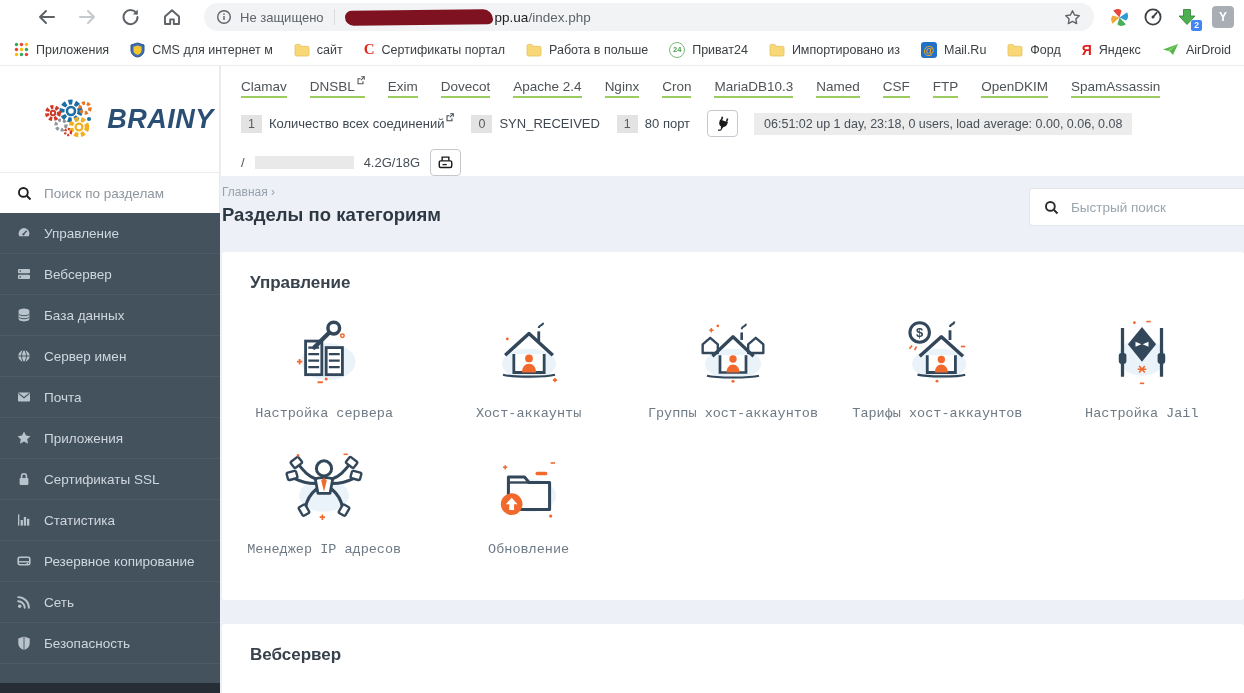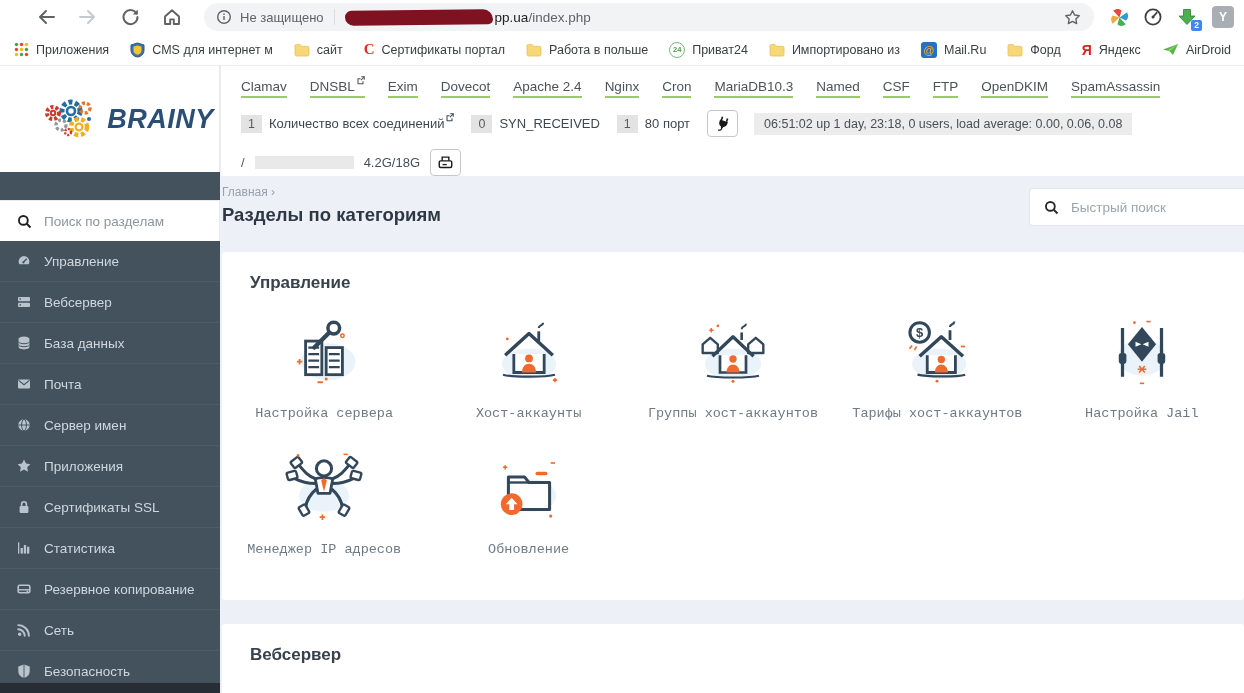--- a/index.html
+++ b/index.html
@@ -30,21 +30,21 @@
   .glyph-c{color:#e02b20;font-weight:bold;font-size:15px;font-family:"Liberation Serif",serif;}
   .glyph-ya{color:#e01e1e;font-weight:bold;font-size:14px;}
   .badge24{width:16px;height:16px;border:1.4px solid #79b97c;border-radius:50%;color:#4d9b52;font-size:7.5px;font-weight:bold;display:flex;align-items:center;justify-content:center;box-sizing:border-box;}
   .mailru{width:16px;height:16px;border-radius:3px;background:#2271c6;color:#f9a825;font-size:11px;font-weight:bold;display:flex;align-items:center;justify-content:center;}
   .bm-ovf{font-size:15px;color:#5f6368;margin-right:10px;cursor:pointer;flex:none;}
   
   .app{position:absolute;top:66px;left:0;right:0;bottom:0;}
   .sidebar{position:absolute;top:0;left:0;width:220px;bottom:0;background:#44525e;}
   .logo-box{height:106px;background:#fff;display:flex;align-items:center;justify-content:center;border-right:1px solid #e9e9e9;box-sizing:border-box;padding-left:36px;}
   .brand-text{font-size:27px;font-weight:bold;font-style:italic;color:#2b4f74;letter-spacing:.5px;margin-left:4px;}
-  .side-search{height:41px;background:#fff;border-top:1px solid #ececec;border-right:1px solid #e9e9e9;display:flex;align-items:center;padding-left:17px;box-sizing:border-box;margin-top:28px;}
+  .side-search{height:41px;background:#fff;border-top:1px solid #ececec;border-right:1px solid #e9e9e9;display:flex;align-items:center;padding-left:17px;box-sizing:border-box;}
   .side-search input{border:none;outline:none;font-size:13.5px;color:#333;margin-left:10px;width:160px;font-family:inherit;background:transparent;}
   .side-search input::placeholder{color:#8d959d;}
   .menu-item{height:40px;display:flex;align-items:center;padding-left:16px;border-bottom:1px solid #4d5b67;cursor:pointer;color:#b9c3cc;}
   .menu-item .mi-label{font-size:13.5px;color:#cfd7de;margin-left:12px;}
   .side-footer{position:absolute;left:0;bottom:0;width:100%;height:10px;background:#262d35;}
   
   .hdr{position:absolute;top:0;left:220px;right:0;height:110px;background:#fff;border-left:1px solid #eee;box-sizing:border-box;padding:13px 0 0 20px;}
   .links-row{display:flex;align-items:flex-start;flex-wrap:nowrap;}
   .toplink{font-size:13.5px;color:#4e5357;text-decoration:none;border-bottom:2px solid #9ccb62;padding-bottom:2px;margin-right:23px;white-space:nowrap;cursor:pointer;display:inline-flex;align-items:flex-start;}
   .extlink-ic{margin-left:1px;margin-top:-3px;}
@@ -285,35 +285,35 @@
             <ellipse cx="8" cy="3.8" rx="5.4" ry="2.2"></ellipse>
             <path d="M2.6 3.8v8.3c0 1.3 2.4 2.3 5.4 2.3s5.4-1 5.4-2.3V3.8z"></path>
             <path d="M2.6 7c.6 1 2.9 1.7 5.4 1.7S12.8 8 13.4 7M2.6 10c.6 1 2.9 1.7 5.4 1.7s4.8-.7 5.4-1.7" stroke="#44525e" stroke-width="1" fill="none"></path>
           </svg>
         </span>
       <span class="mi-label">База данных</span>
     </div>
     <div class="menu-item">
       <span>
           <svg width="16" height="16" viewBox="0 0 16 16" fill="currentColor">
-            <rect x="2" y="3.6" width="12" height="8.8" rx="1"></rect>
-            <path d="M2.6 4.4 8 8.7l5.4-4.3" stroke="#44525e" stroke-width="1.2" fill="none"></path>
-          </svg>
-        </span>
-      <span class="mi-label">Почта</span>
-    </div>
-    <div class="menu-item">
-      <span>
-          <svg width="16" height="16" viewBox="0 0 16 16" fill="currentColor">
             <circle cx="8" cy="8" r="5.7"></circle>
             <ellipse cx="8" cy="8" rx="2.4" ry="5.7" fill="none" stroke="#44525e" stroke-width="1"></ellipse>
             <path d="M2.3 8h11.4" stroke="#44525e" stroke-width="1"></path>
           </svg>
         </span>
       <span class="mi-label">Сервер имен</span>
+    </div>
+    <div class="menu-item">
+      <span>
+          <svg width="16" height="16" viewBox="0 0 16 16" fill="currentColor">
+            <rect x="2" y="3.6" width="12" height="8.8" rx="1"></rect>
+            <path d="M2.6 4.4 8 8.7l5.4-4.3" stroke="#44525e" stroke-width="1.2" fill="none"></path>
+          </svg>
+        </span>
+      <span class="mi-label">Почта</span>
     </div>
     <div class="menu-item">
       <span>
           <svg width="16" height="16" viewBox="0 0 16 16" fill="currentColor">
             <path d="M8 1.6l2 4 4.4.6-3.2 3.1.8 4.4L8 11.6l-4 2.1.8-4.4L1.6 6.2 6 5.6z"></path>
           </svg>
         </span>
       <span class="mi-label">Приложения</span>
     </div>
     <div class="menu-item">

